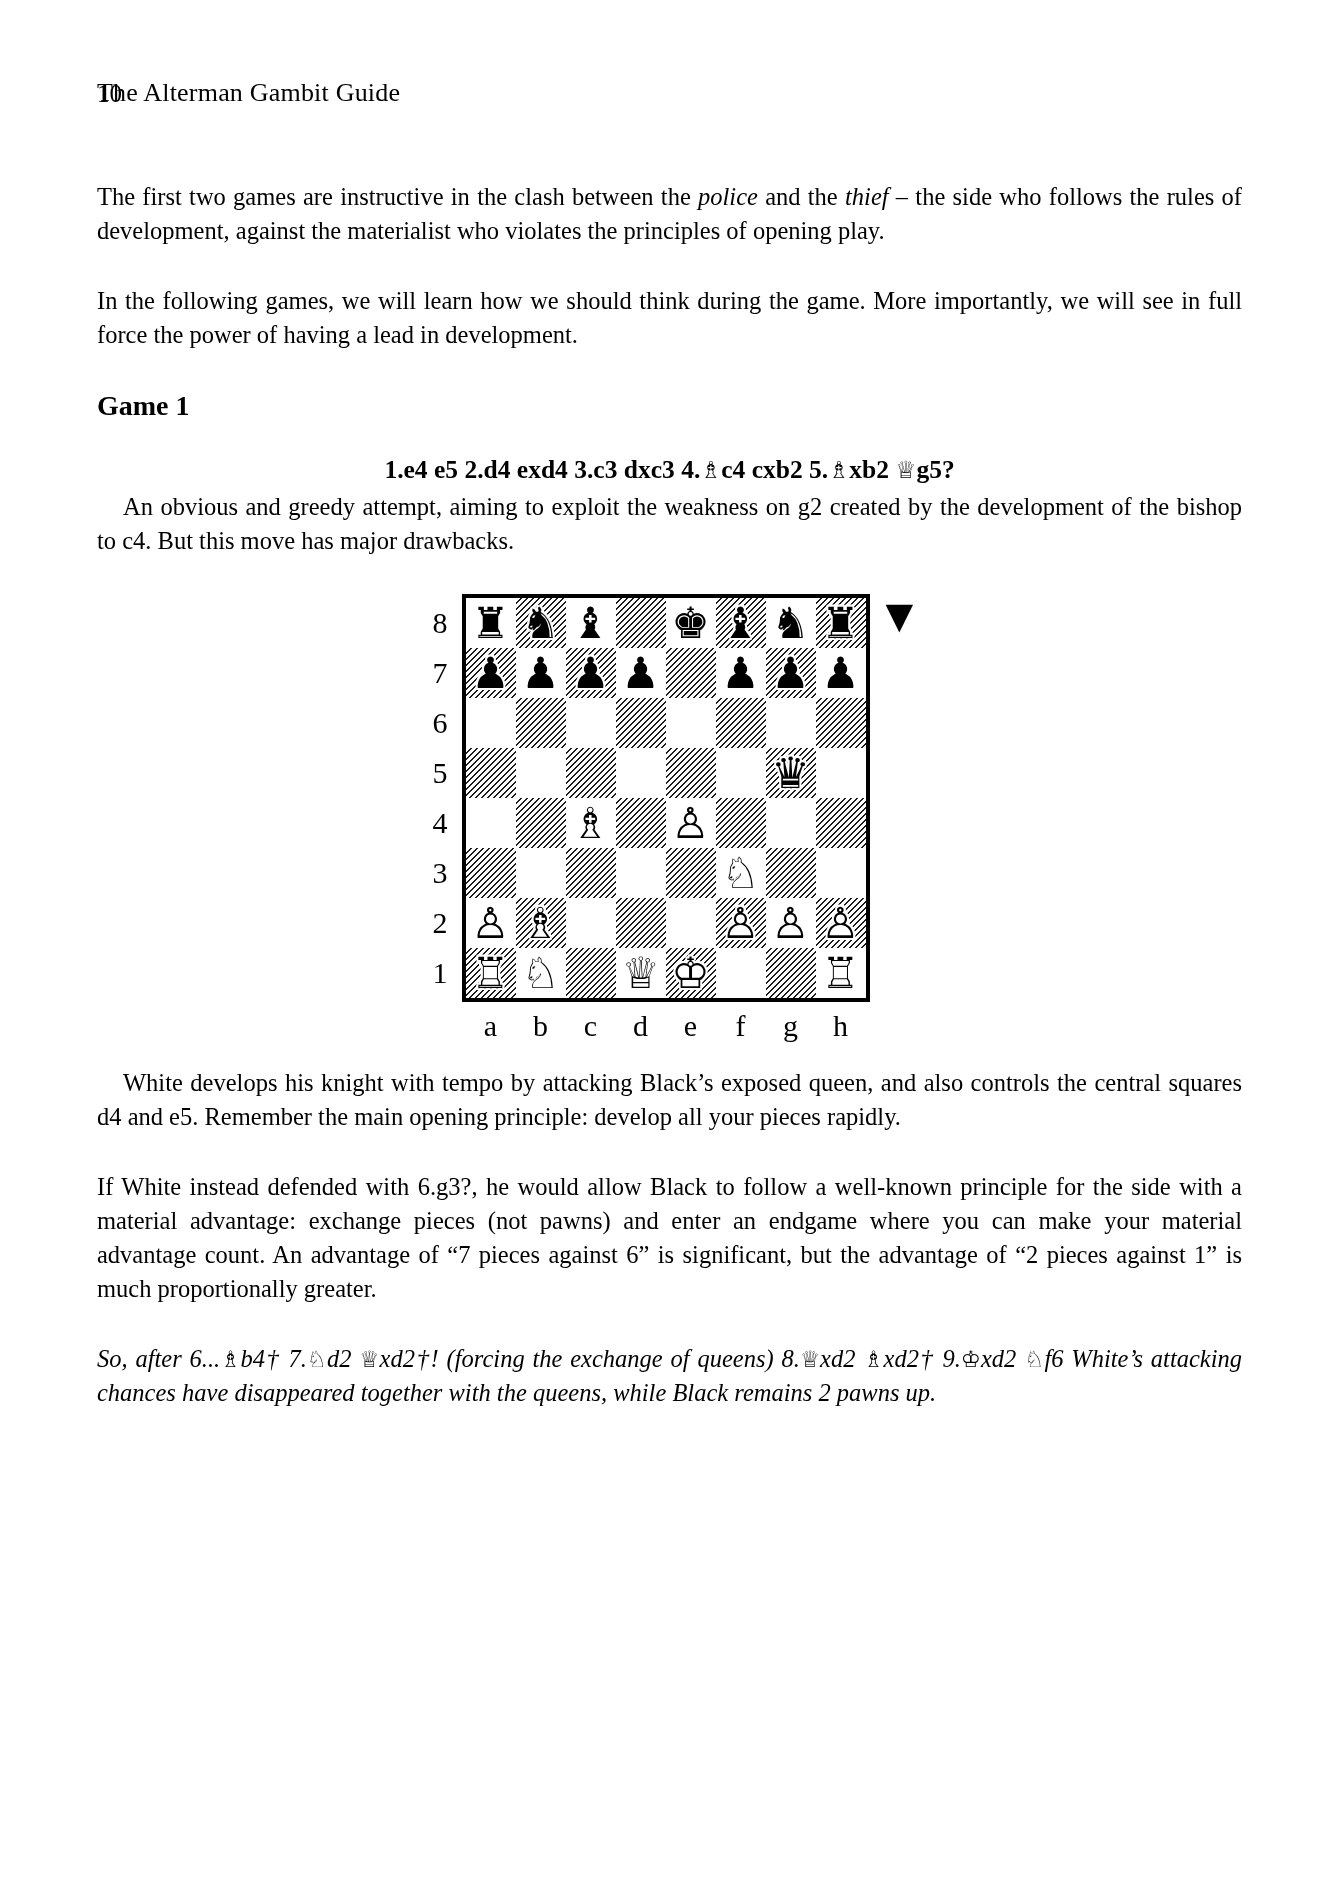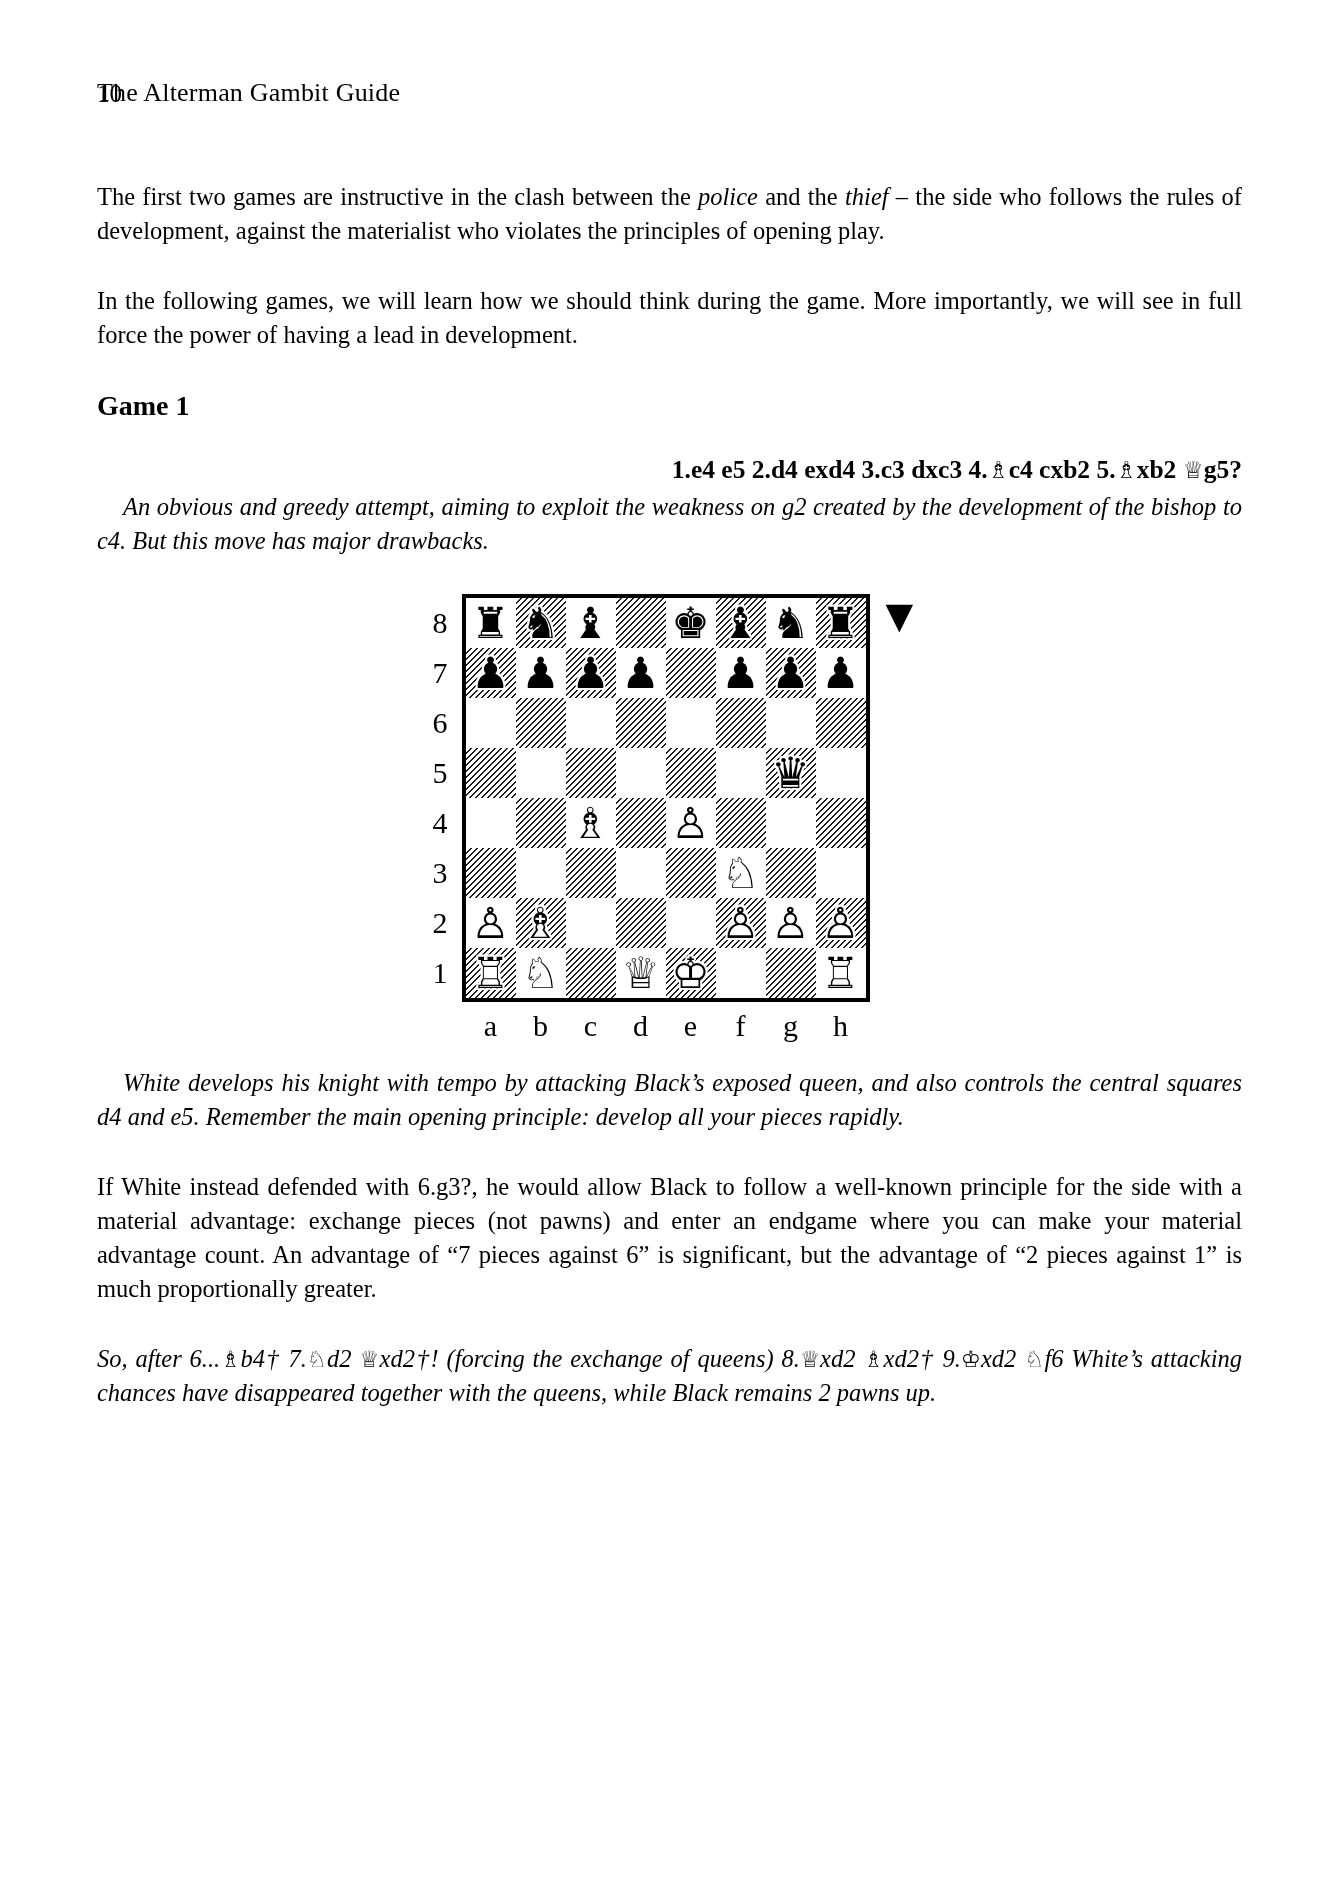--- a/index.html
+++ b/index.html
@@ -16,38 +16,38 @@
   .running-head { position: relative; height: 36px; margin-bottom: 66px; }
   .pageno { position: absolute; left: 0; top: 2px; font-size: 25px; }
   .book-title { display: block; font-size: 26px; letter-spacing: 0.2px; }
 
   
   p.body {
     font-size: 24.5px; line-height: 34px;
     margin: 0 0 36px 0;
     text-align: justify;
   }
-  p.body.indent { text-indent: 26px; font-style: italic; }
+  p.body.indent { text-indent: 26px; }
   p.tight { margin-bottom: 36px; }
   p.last { margin-bottom: 0; font-style: italic; }
   .seg-i { font-style: italic; }
   .seg-fig {
     font-family: "DejaVu Sans", sans-serif;
     font-weight: 400;
     font-size: 0.92em;
   }
 
   
   .game-heading {
     font-size: 28px; font-weight: bold; text-align: left;
     margin: 22px 0 28px 0; line-height: 36px;
   }
   p.moves {
     font-size: 25.5px; font-weight: bold; line-height: 36px;
-    margin: 0; text-align: right;
+    margin: 0; text-align: center;
   }
   p.moves.gap-after { margin-bottom: 2px; }
   p.moves.before-diagram { margin-bottom: 30px; }
 
   
   figure.diagram { margin: 8px 0 22px 0; text-align: center; }
   .diagram-inner { display: inline-block; }
   .diagram-row { display: flex; align-items: flex-start; }
   .rank-labels { width: 46px; display: flex; flex-direction: column; padding-top: 4px; }
   .rank-labels span {

